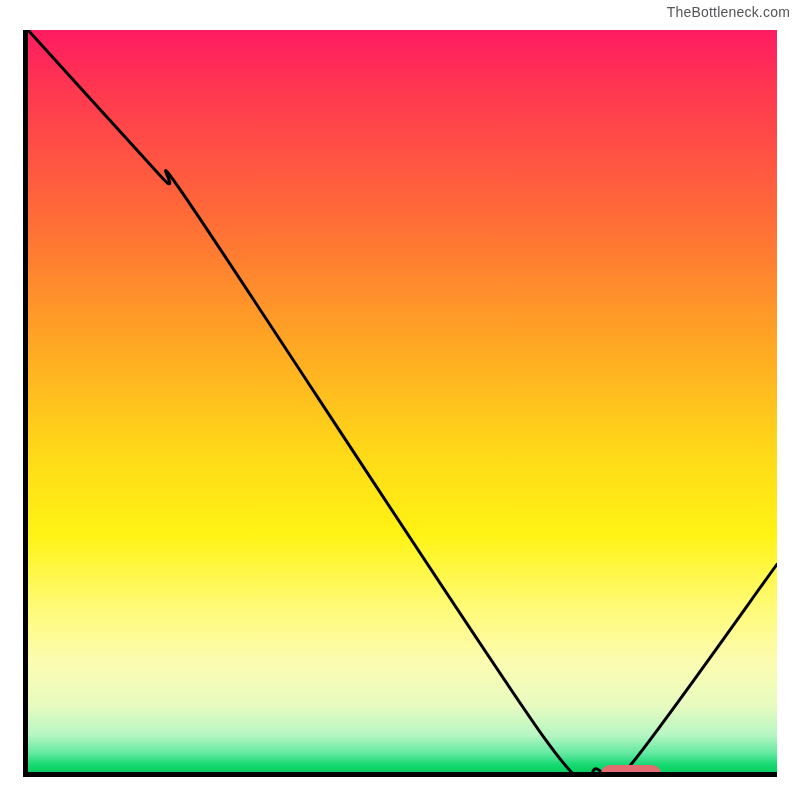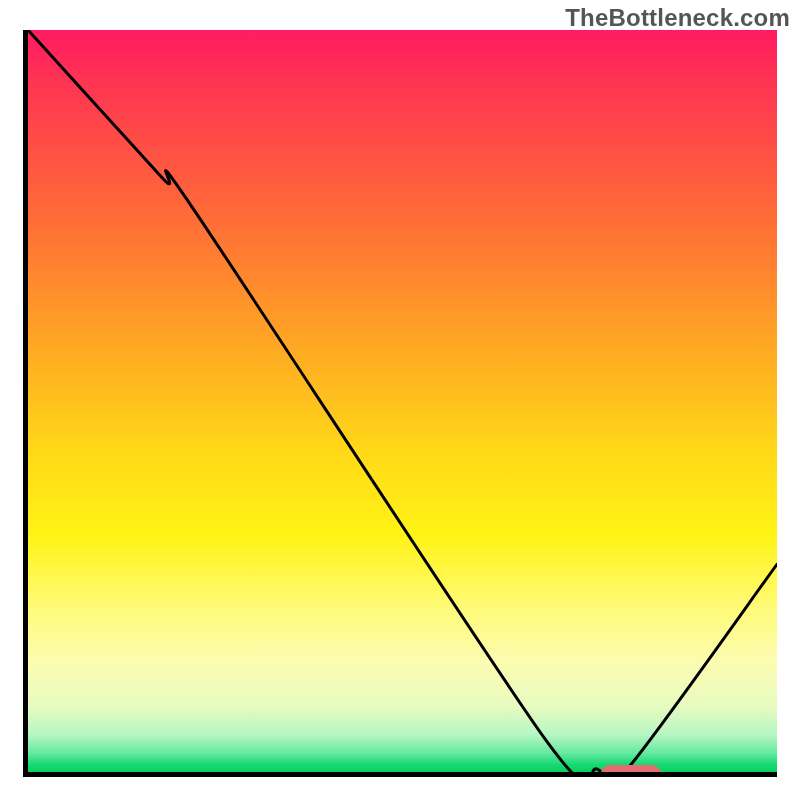--- a/index.html
+++ b/index.html
@@ -9,22 +9,22 @@
     background: #ffffff;
     font-family: Arial, Helvetica, sans-serif;
     position: relative;
     overflow: hidden;
   }
   .watermark {
     position: absolute;
     top: 4px;
     right: 10px;
     color: #555558;
-    font-size: 24px;
-    font-weight: 700;
+    font-size: 14px;
+    font-weight: 400;
     letter-spacing: 0.2px;
     z-index: 10;
   }
   .plot-frame {
     position: absolute;
     left: 23px;
     top: 30px;
     width: 754px;   
     height: 747px;  
     border-left: 5px solid #000;

